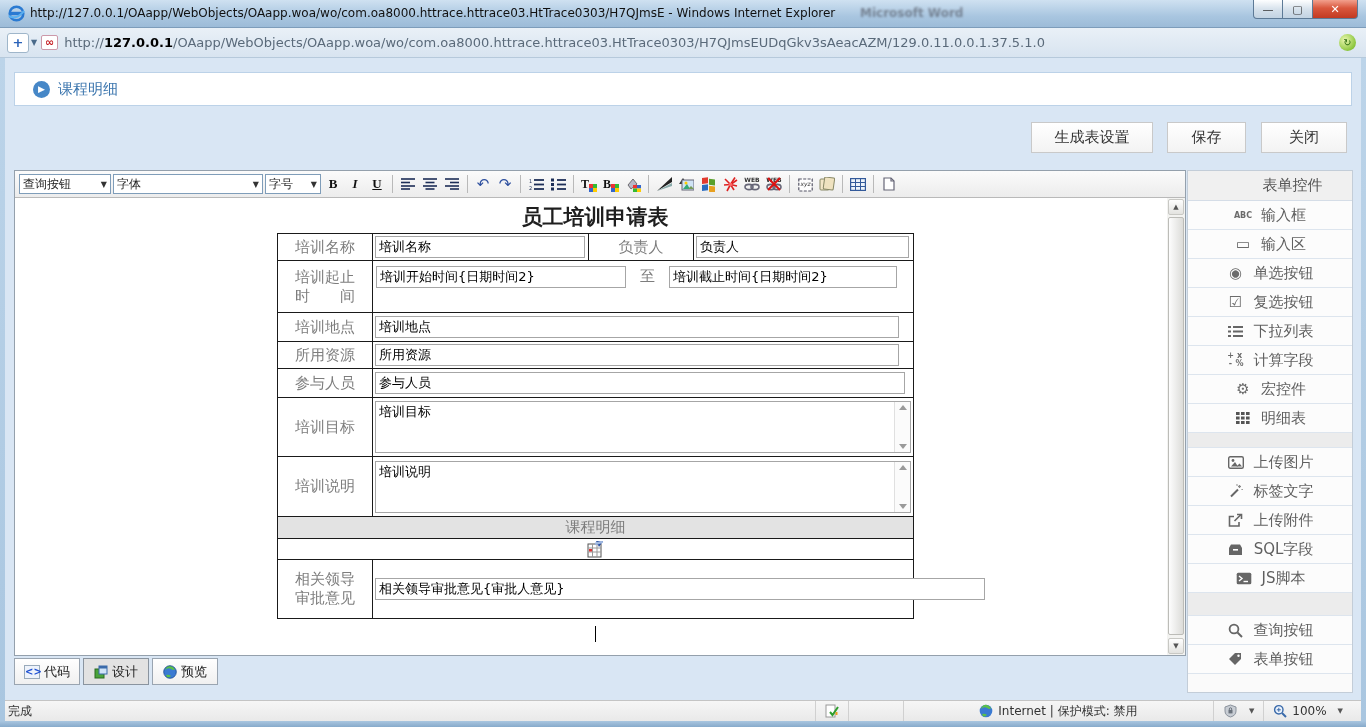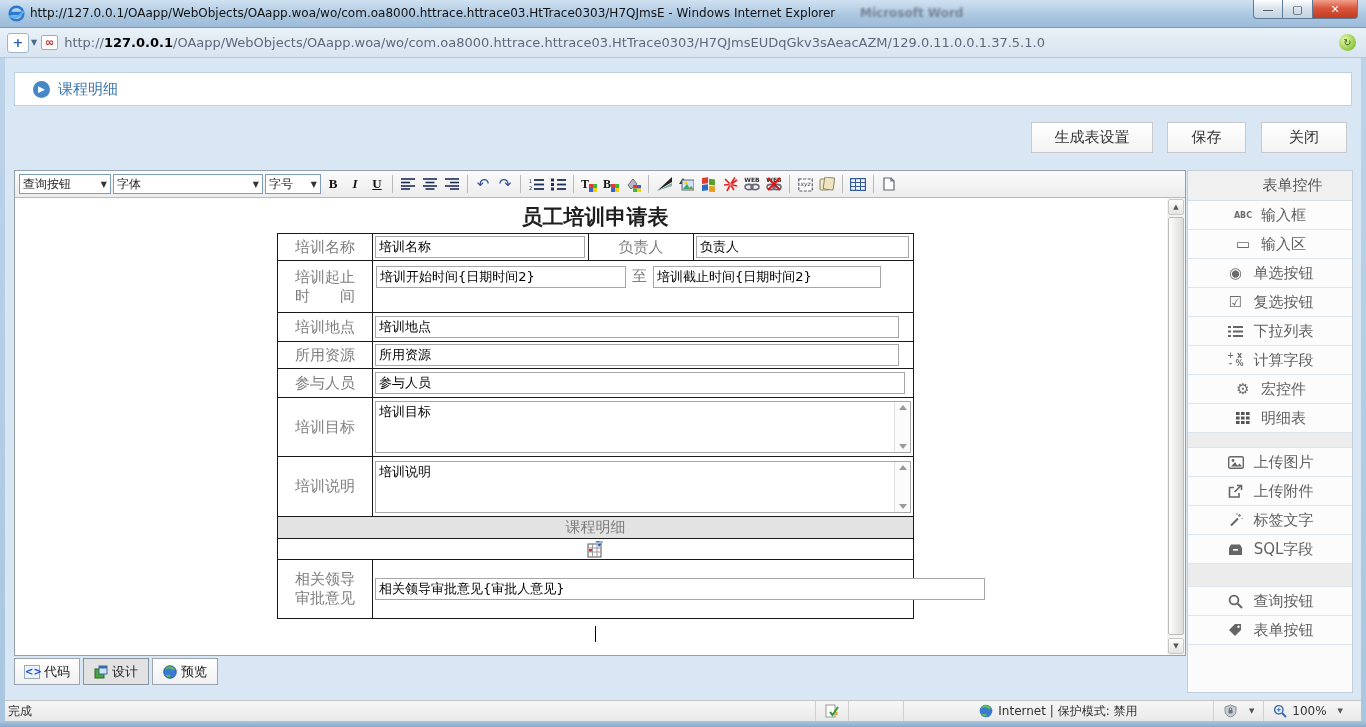--- a/index.html
+++ b/index.html
@@ -74,21 +74,21 @@
   .vsb .thumb { position:absolute; left:1px; top:19px; width:16px; height:418px;
     background:linear-gradient(90deg,#fdfdfd,#dcdcd9); border:1px solid #bcbcb8; border-radius:2px; }
 
   
   .form-title { position:absolute; left:262px; top:5px; width:636px; text-align:center; font-size:21px; font-weight:bold; color:#1e1e1e; }
   table.oaform { position:absolute; left:262px; top:35px; border-collapse:collapse; table-layout:fixed; width:636px; }
   table.oaform td { border:1px solid #1a1a1a; font-size:15px; color:#7d7d7d; padding:1px 2px; vertical-align:middle; }
   td.lbl { text-align:center; }
   td.lbl .l2 { display:block; line-height:19px; }
   .inp { border:1px solid #a6a6a6; height:22px; font-size:13px; color:#000; padding:0 3px; font-family:inherit; background:#fff; width:100%; }
-  .period-cell { display:flex; align-items:center; gap:6px; padding:2px 1px 22px 1px; }
+  .period-cell { display:flex; align-items:center; gap:14px; padding:2px 1px 22px 1px; }
   .period-cell .inp.s { width:250px; } .period-cell .inp.e { width:228px; }
   .zhi { color:#7d7d7d; font-size:15px; flex:0 0 auto; }
   .ta-wrap { display:flex; border:1px solid #a6a6a6; height:52px; margin:2px 0; background:#fff; }
   .ta-wrap textarea { flex:1; border:none; resize:none; font-size:13px; color:#000; font-family:inherit; padding:1px 3px; outline:none; overflow:hidden; }
   .fsb { width:16px; border-left:1px solid #e0e0e0; background:#fbfbfb; position:relative; }
   .fsb .a { position:absolute; left:4px; width:0; height:0; border-left:4px solid transparent; border-right:4px solid transparent; }
   .fsb .au { top:3px; border-bottom:5px solid #9a9a9a; }
   .fsb .ad { bottom:3px; border-top:5px solid #9a9a9a; }
   td.gray-row { background:#e3e3e3; text-align:center; color:#9a9a9a; font-size:15px; height:22px; }
   td.icon-row { text-align:center; height:20px; padding:1px; }
@@ -585,51 +585,61 @@
             <circle cx="5" cy="4.5" r="1.4" fill="#666"></circle>
             <polygon points="3,10.5 7,6 10,10.5" fill="#666"></polygon>
             <polygon points="8.5,10.5 11.5,7.5 14,10.5" fill="#666"></polygon>
           </svg>
         </span>
       <span>上传图片</span>
     </div>
     <div class="sb-item">
       <span class="si">
           <svg width="15" height="15" viewBox="0 0 15 15">
-            <path d="M11 9 V13 H1.5 V3.5 H6" fill="none" stroke="#666" stroke-width="1.6"></path>
-            <g stroke="#666" stroke-width="1.6">
-              <line x1="6.5" y1="8" x2="13" y2="1.5"></line>
-            </g>
-            <polyline points="9,1.5 13.5,1.5 13.5,6" fill="none" stroke="#666" stroke-width="1.6"></polyline>
-          </svg>
-        </span>
-      <span>上传附件</span>
-    </div>
-    <div class="sb-item">
-      <span class="si">
-          <svg width="15" height="15" viewBox="0 0 15 15">
             <line x1="3" y1="12.5" x2="10" y2="5.5" stroke="#666" stroke-width="2"></line>
             <g stroke="#888" stroke-width="1.2">
               <line x1="11.5" y1="1" x2="11.5" y2="4"></line>
               <line x1="10" y1="2.5" x2="13" y2="2.5"></line>
               <line x1="13.5" y1="5.5" x2="14.8" y2="5.5"></line>
               <line x1="8.5" y1="0.5" x2="9.5" y2="1.5"></line>
             </g>
           </svg>
         </span>
       <span>标签文字</span>
     </div>
     <div class="sb-item">
       <span class="si">
+          <svg width="15" height="15" viewBox="0 0 15 15">
+            <path d="M11 9 V13 H1.5 V3.5 H6" fill="none" stroke="#666" stroke-width="1.6"></path>
+            <g stroke="#666" stroke-width="1.6">
+              <line x1="6.5" y1="8" x2="13" y2="1.5"></line>
+            </g>
+            <polyline points="9,1.5 13.5,1.5 13.5,6" fill="none" stroke="#666" stroke-width="1.6"></polyline>
+          </svg>
+        </span>
+      <span>上传附件</span>
+    </div>
+    <div class="sb-item">
+      <span class="si">
           <svg width="15" height="13" viewBox="0 0 15 13">
             <path d="M1 5 L3 1.5 H12 L14 5 V12 H1 Z" fill="#666"></path>
             <rect x="5" y="6" width="5" height="1.6" fill="#fff"></rect>
           </svg>
         </span>
       <span>SQL字段</span>
+    </div>
+    <div class="sb-item">
+      <span class="si">
+          <svg width="16" height="13" viewBox="0 0 16 13">
+            <rect x="0.7" y="0.7" width="14.6" height="11.6" rx="1.5" fill="#666"></rect>
+            <polyline points="3,4 6,6.5 3,9" fill="none" stroke="#fff" stroke-width="1.4"></polyline>
+            <line x1="7.5" y1="9.5" x2="12" y2="9.5" stroke="#fff" stroke-width="1.4"></line>
+          </svg>
+        </span>
+      <span>JS脚本</span>
     </div>
 
     <div class="sb-gap g2"></div>
 
     <div class="sb-item">
       <span class="si">
           <svg width="15" height="15" viewBox="0 0 15 15">
             <circle cx="6" cy="6" r="4.4" fill="none" stroke="#666" stroke-width="1.8"></circle>
             <line x1="9.5" y1="9.5" x2="14" y2="14" stroke="#666" stroke-width="2"></line>
           </svg>

